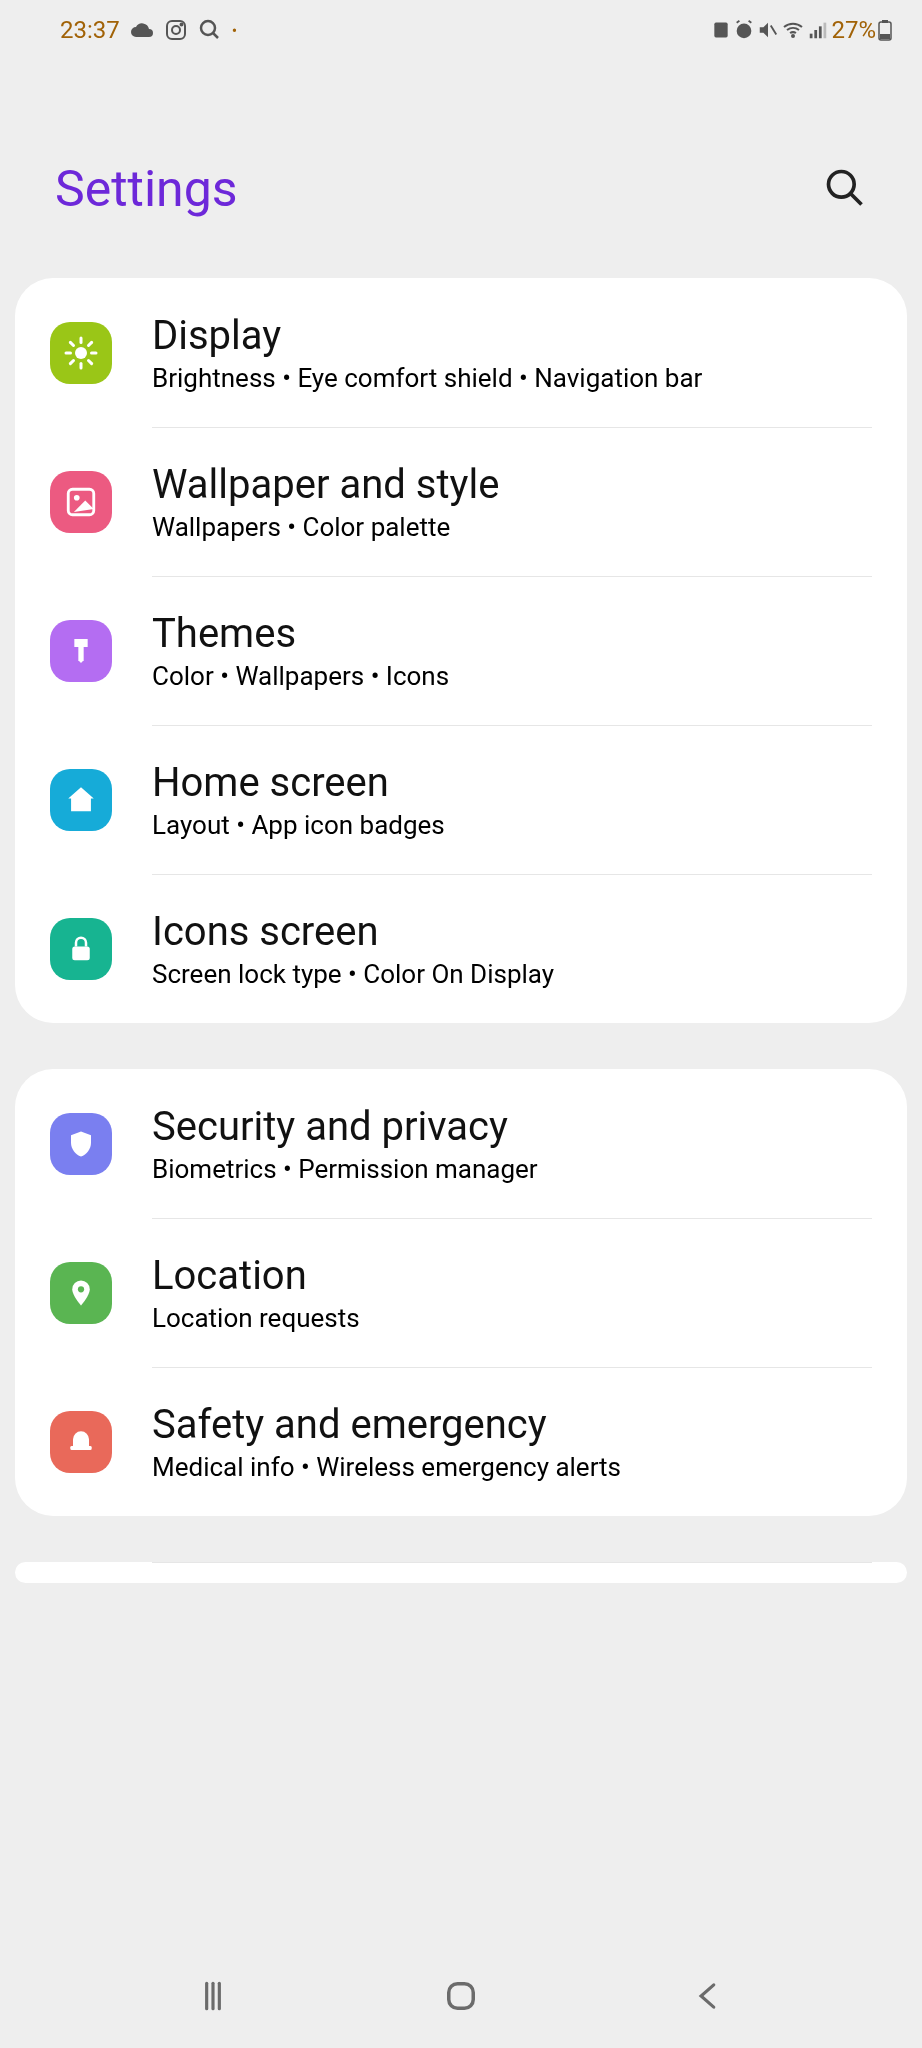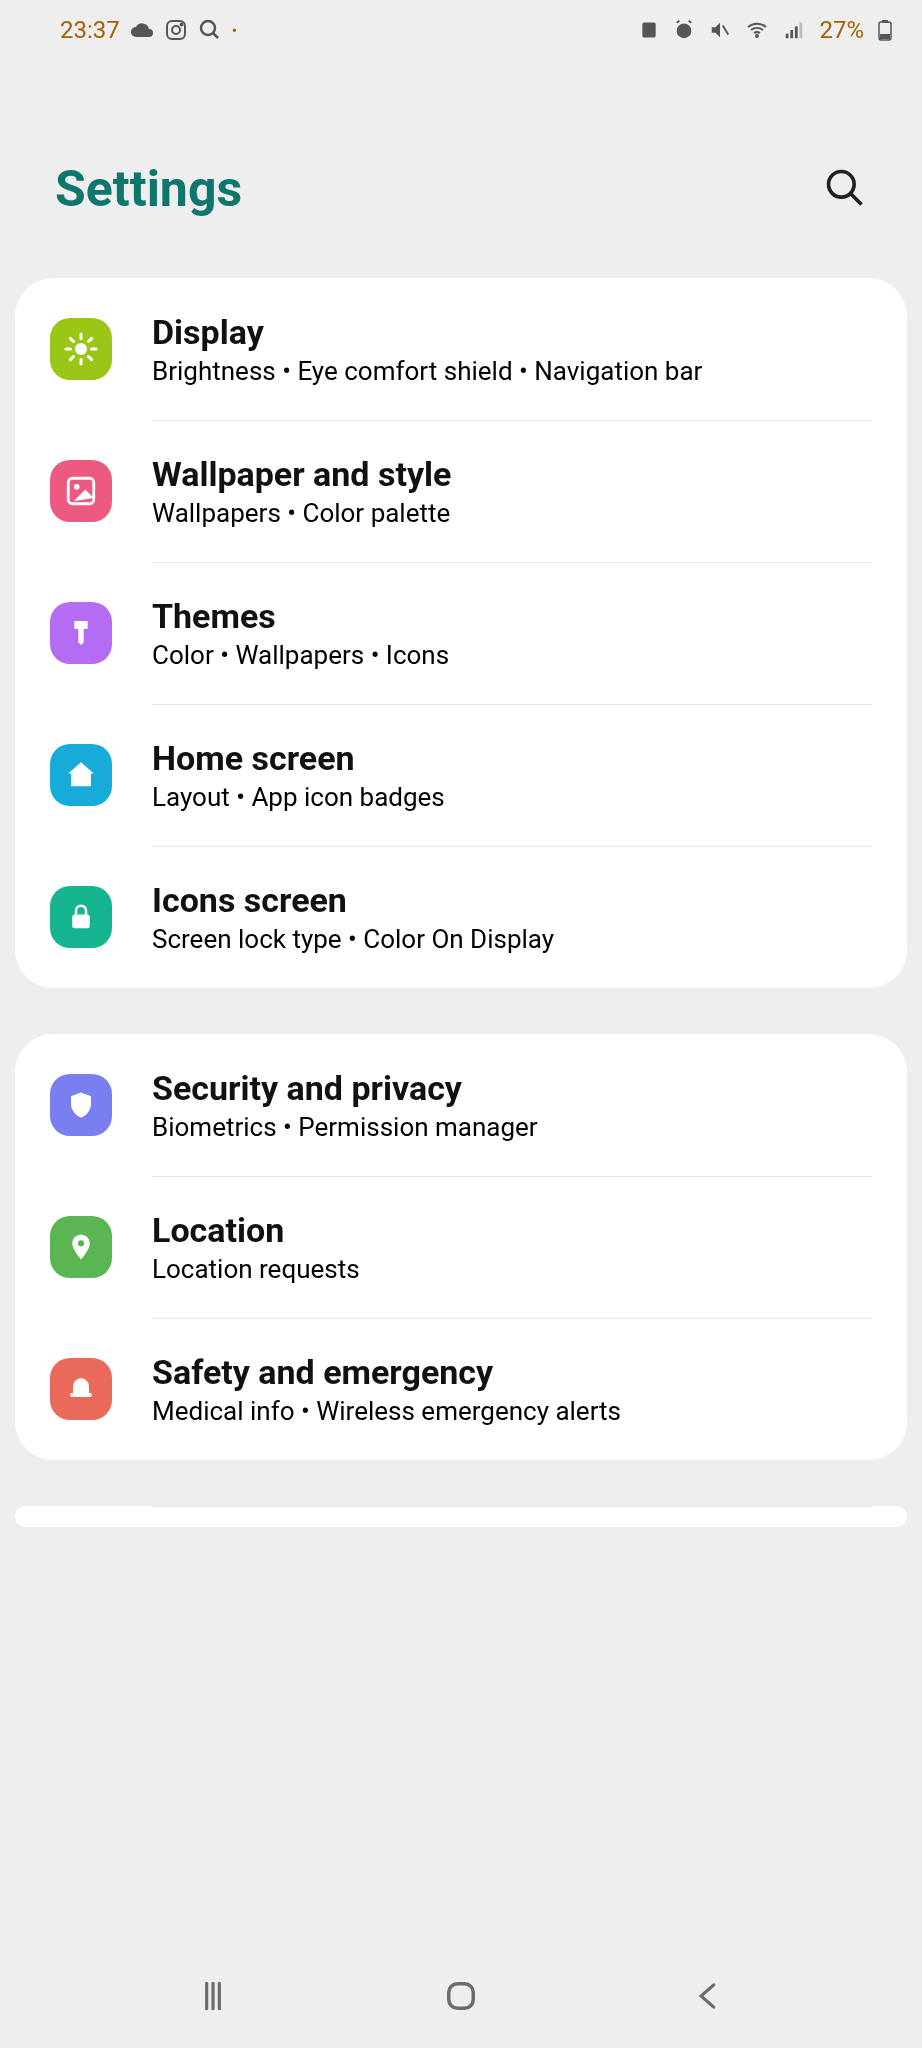--- a/index.html
+++ b/index.html
@@ -25,36 +25,36 @@
       color: #a16207;
     }
     .status-left {
       display: flex;
       align-items: center;
       gap: 10px;
     }
     .status-right {
       display: flex;
       align-items: center;
-      gap: 14px;
+      gap: 2px;
     }
     .status-icon {
       display: inline-flex;
       align-items: center;
     }
     .header {
       display: flex;
       align-items: center;
       justify-content: space-between;
       padding: 100px 55px 60px 55px;
     }
     .page-title {
       font-size: 50px;
-      font-weight: 700;
-      color: #0f766e;
+      font-weight: 400;
+      color: #6d28d9;
     }
     .search-btn {
       background: none;
       border: none;
       padding: 0;
     }
     .content {
       padding: 0 15px;
     }
     .card {
@@ -90,23 +90,23 @@
       justify-content: center;
       flex: 0 0 62px;
     }
     .row-texts {
       display: flex;
       flex-direction: column;
       gap: 4px;
       min-width: 0;
     }
     .row-title {
-      font-size: 34px;
+      font-size: 40px;
       color: #111;
-      font-weight: 700;
+      font-weight: 400;
     }
     .row-subtitle {
       font-size: 26px;
       color: #000000;
     }
     .nav-bar {
       position: absolute;
       bottom: 0;
       left: 0;
       right: 0;

